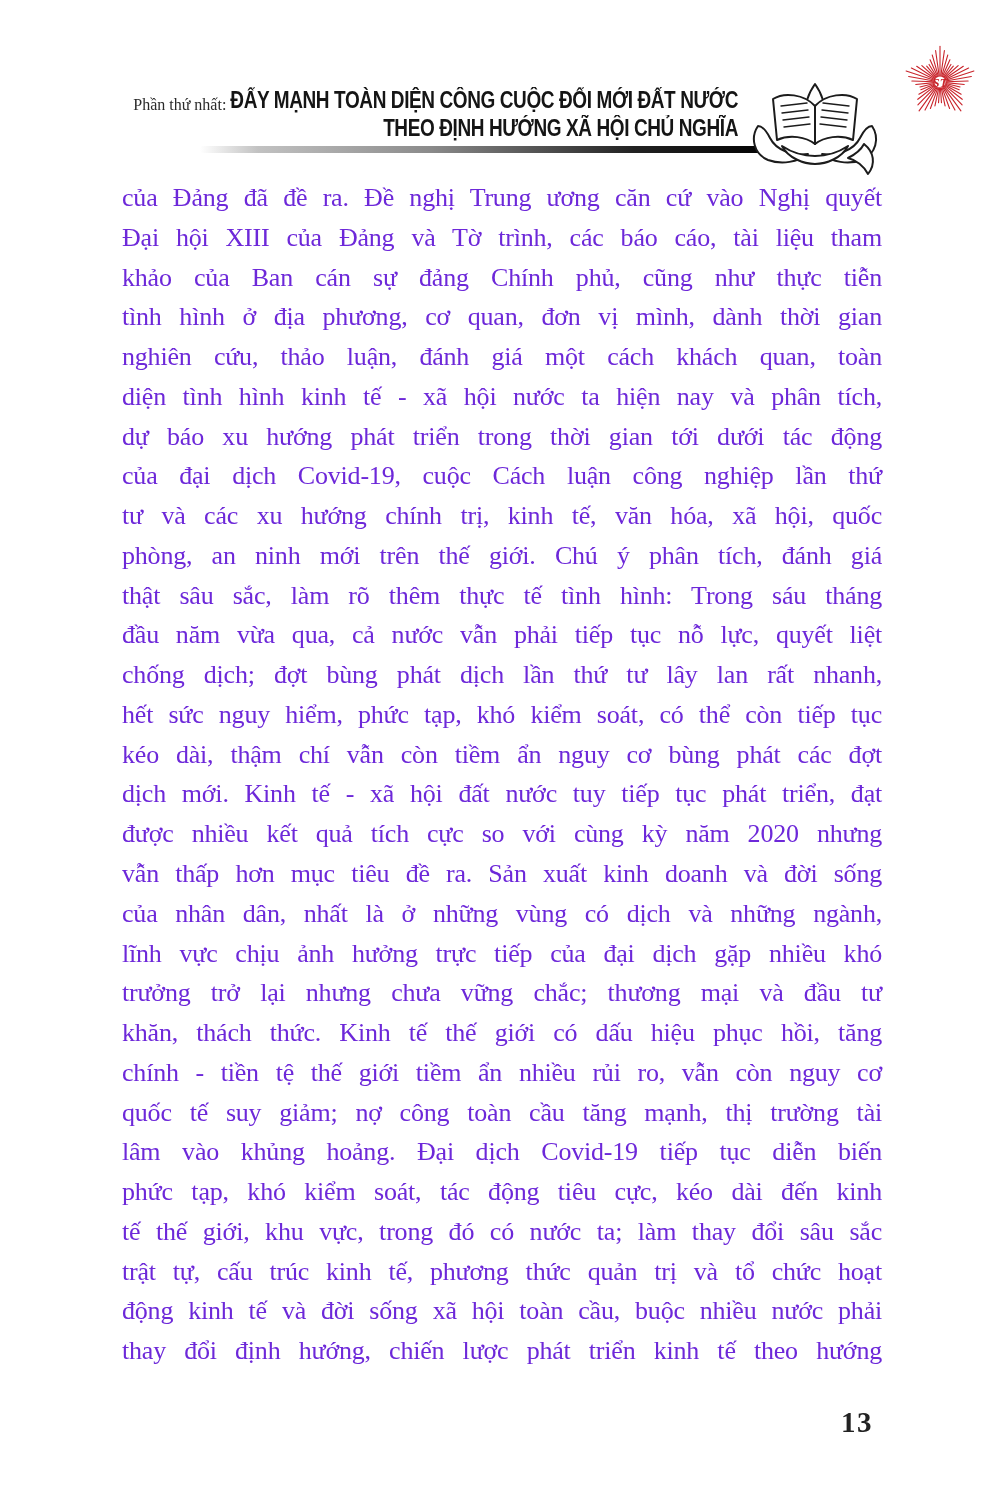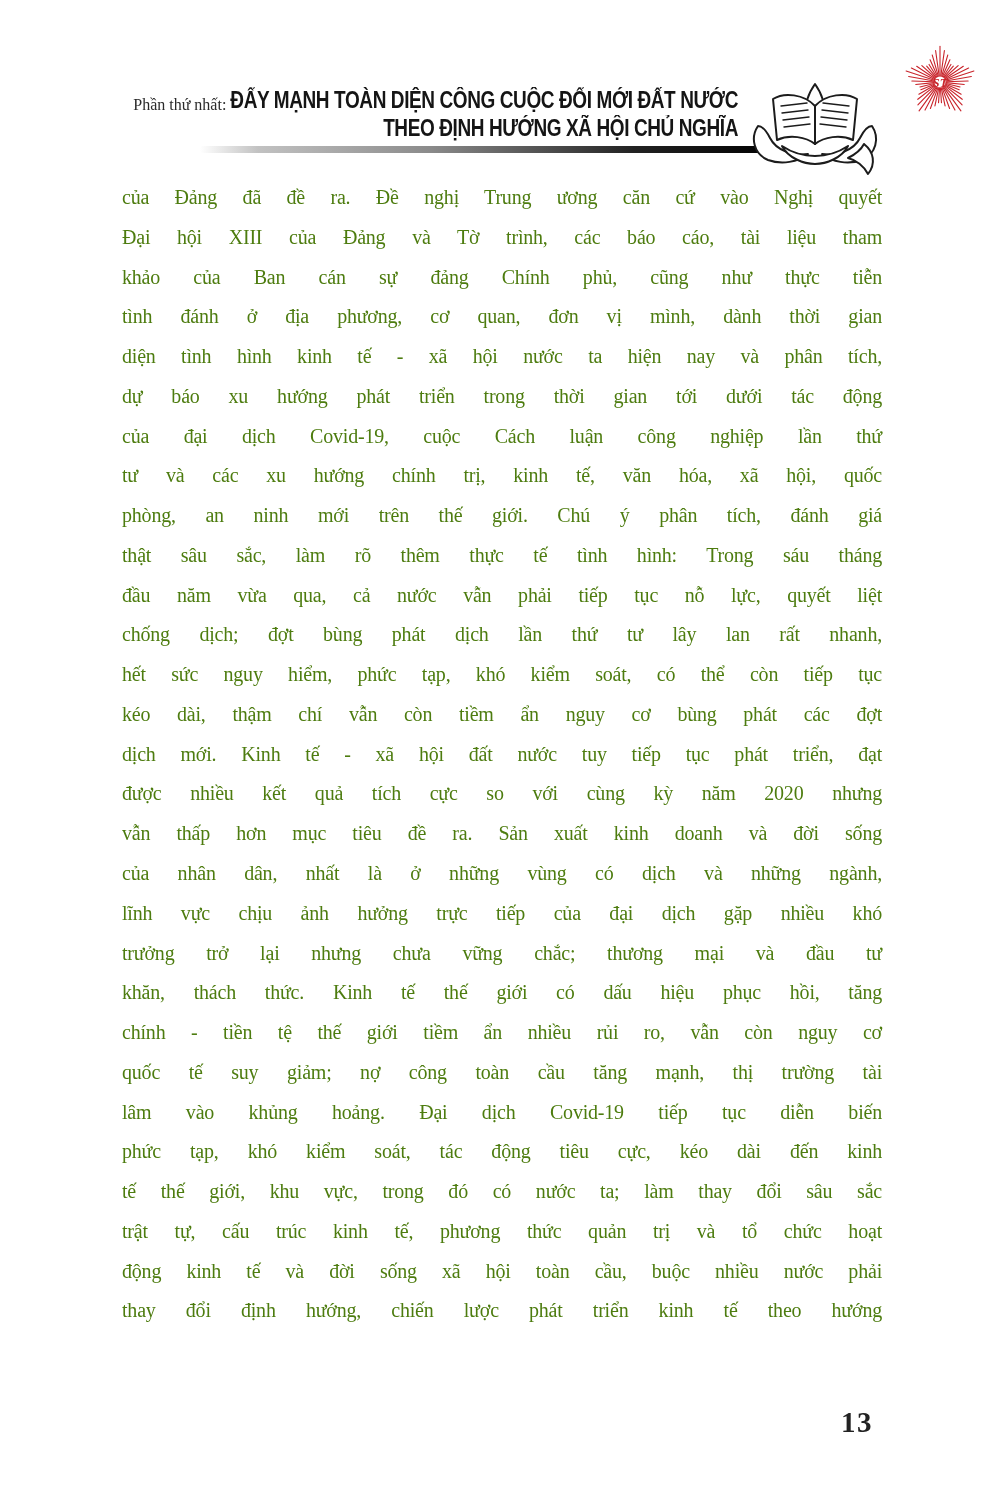--- a/index.html
+++ b/index.html
@@ -30,21 +30,21 @@
     border-radius:4px 2px 2px 4px;
     background:linear-gradient(90deg, rgba(190,190,190,0) 0%, #c2c2c2 10%,
                #8a8a8a 40%, #222222 75%, #000000 100%);
   }
   .book-logo { position:absolute; left:748px; top:82px; width:134px; height:100px; }
   .emblem    { position:absolute; left:901px; top:43px; width:78px;  height:78px; }
 
   
   .body-text { position:absolute; left:122px; top:178px; width:760px; }
   .tline {
-    font-size:20px; line-height:39.77px; height:39.77px; color:#4d7c0f;
+    font-size:26px; line-height:39.77px; height:39.77px; color:#6d28d9;
     text-align:justify; text-align-last:justify;
     letter-spacing:-0.2px; word-spacing:-1px;
   }
 
   
   .page-number {
     position:absolute; left:841px; top:1406px;
     font-family:Liberation Serif, serif;
     font-weight:700; font-size:29px; letter-spacing:1.5px; color:#222222;
   }
@@ -100,21 +100,22 @@
       <path d="M33 24 L59 21 M34 31 L60 28 M35 38 L61 35 M36 45 L62 42" fill="none" stroke-width="1.4"></path>
       <path d="M101 24 L75 21 M100 31 L74 28 M99 38 L73 35 M98 45 L72 42" fill="none" stroke-width="1.4"></path>
       <path d="M67 24 L67 62" fill="none"></path>
     </g>
   </svg>
 
   <div class="body-text">
     <div class="tline">của Đảng đã đề ra. Đề nghị Trung ương căn cứ vào Nghị quyết</div>
     <div class="tline">Đại hội XIII của Đảng và Tờ trình, các báo cáo, tài liệu tham</div>
     <div class="tline">khảo của Ban cán sự đảng Chính phủ, cũng như thực tiễn</div>
-    <div class="tline">tình đánh ở địa phương, cơ quan, đơn vị mình, dành thời gian</div>
+    <div class="tline">tình hình ở địa phương, cơ quan, đơn vị mình, dành thời gian</div>
+    <div class="tline">nghiên cứu, thảo luận, đánh giá một cách khách quan, toàn</div>
     <div class="tline">diện tình hình kinh tế - xã hội nước ta hiện nay và phân tích,</div>
     <div class="tline">dự báo xu hướng phát triển trong thời gian tới dưới tác động</div>
     <div class="tline">của đại dịch Covid-19, cuộc Cách luận công nghiệp lần thứ</div>
     <div class="tline">tư và các xu hướng chính trị, kinh tế, văn hóa, xã hội, quốc</div>
     <div class="tline">phòng, an ninh mới trên thế giới. Chú ý phân tích, đánh giá</div>
     <div class="tline">thật sâu sắc, làm rõ thêm thực tế tình hình: Trong sáu tháng</div>
     <div class="tline">đầu năm vừa qua, cả nước vẫn phải tiếp tục nỗ lực, quyết liệt</div>
     <div class="tline">chống dịch; đợt bùng phát dịch lần thứ tư lây lan rất nhanh,</div>
     <div class="tline">hết sức nguy hiểm, phức tạp, khó kiểm soát, có thể còn tiếp tục</div>
     <div class="tline">kéo dài, thậm chí vẫn còn tiềm ẩn nguy cơ bùng phát các đợt</div>

